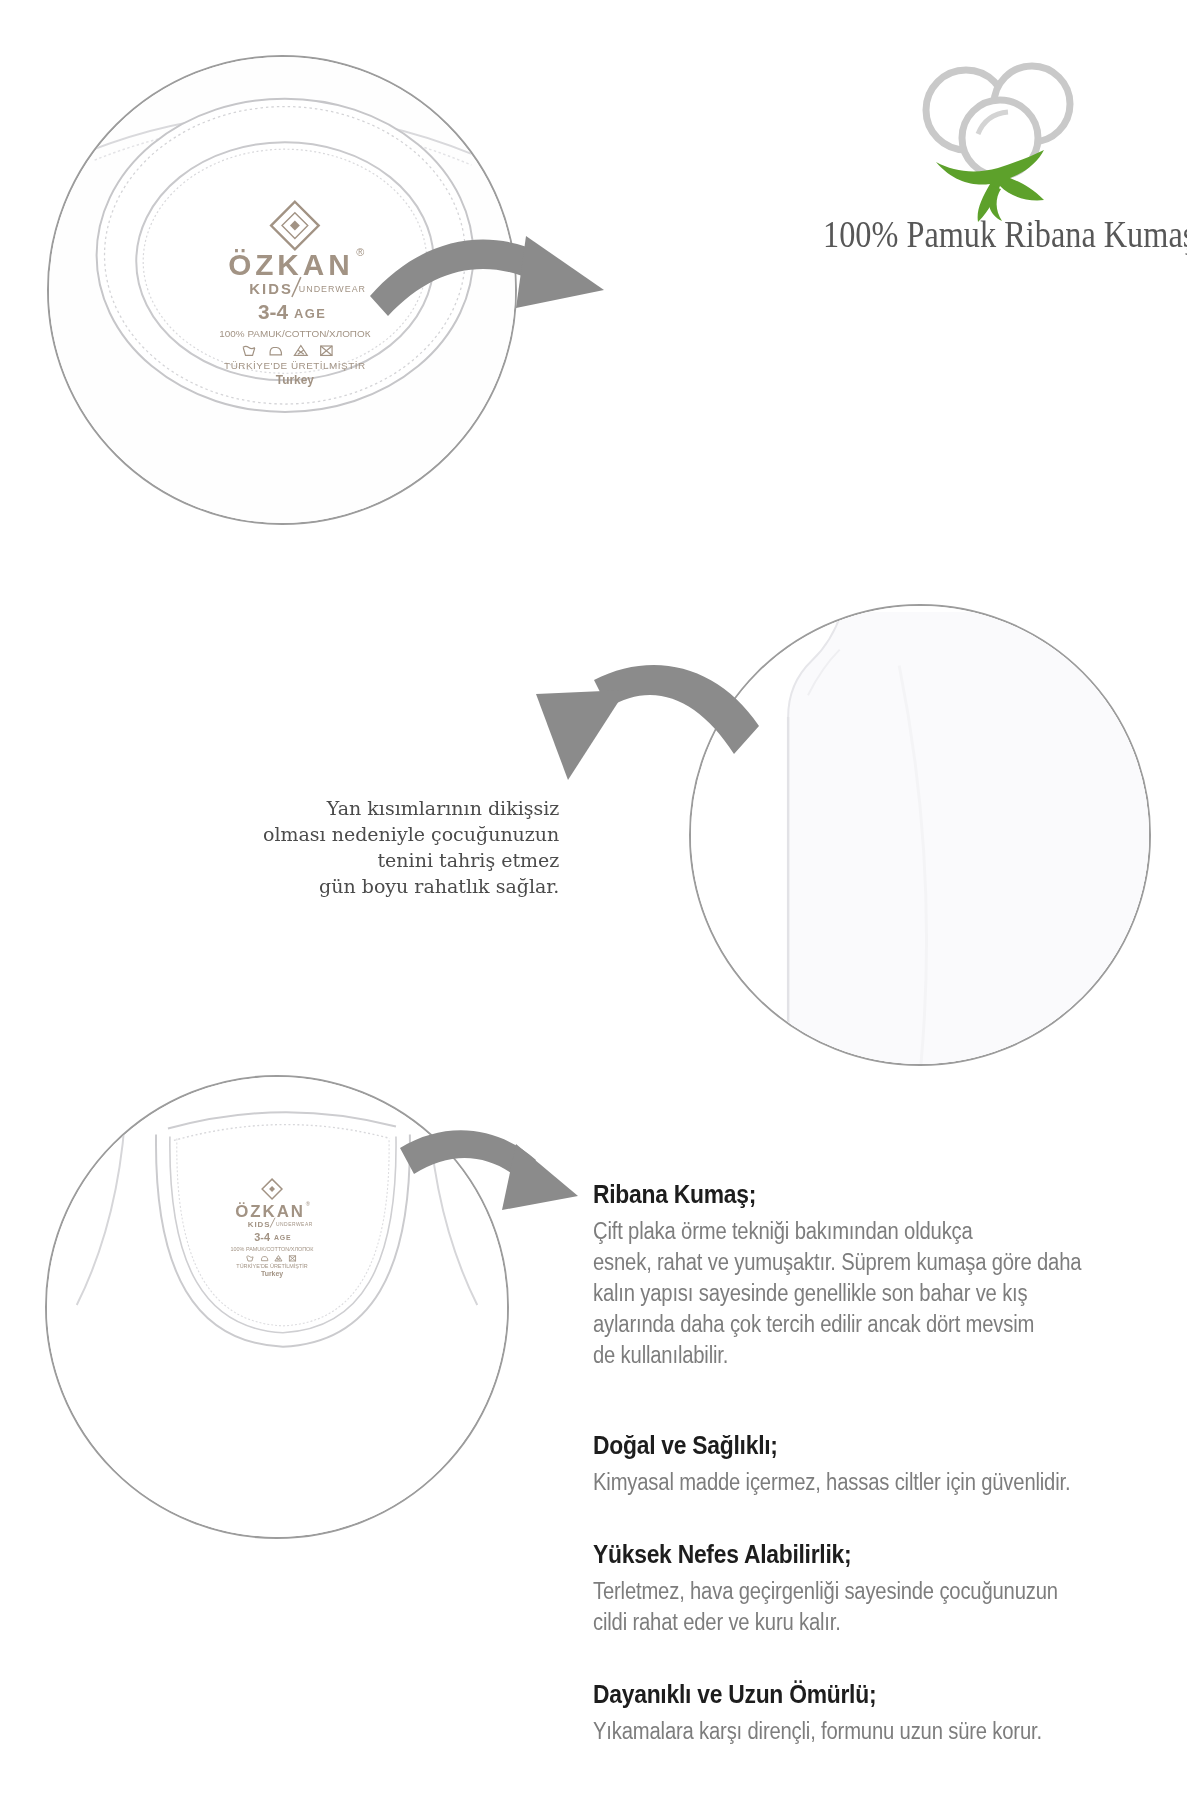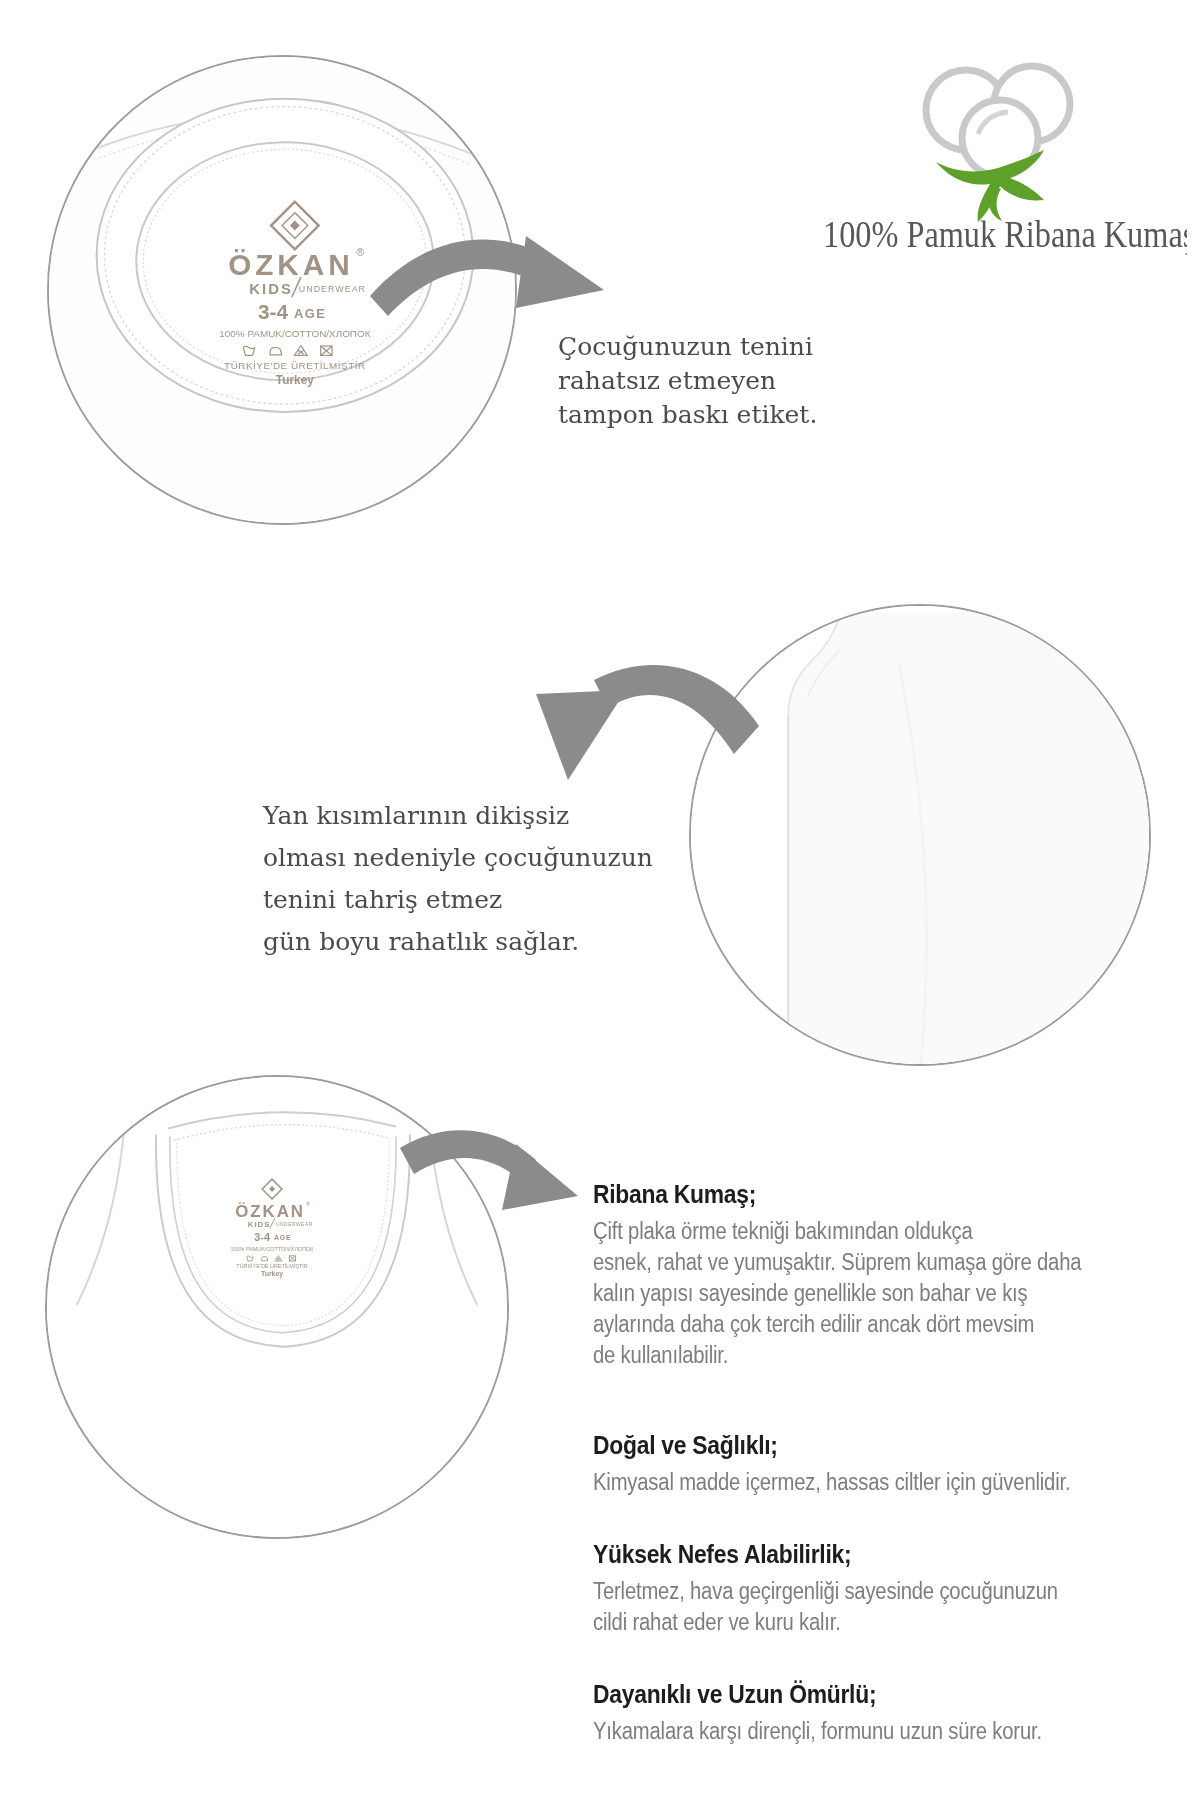--- a/index.html
+++ b/index.html
@@ -19,21 +19,21 @@
 
   
   .badge-icon{position:absolute;left:908px;top:42px;}
   .badge-title{position:absolute;left:823px;top:212px;white-space:nowrap;
                font-family:"Liberation Serif",serif;font-size:38px;color:#575757;
                transform:scaleX(0.85);transform-origin:0 0;letter-spacing:0px;}
 
   
   .note{position:absolute;font-family:"DejaVu Serif",serif;color:#4b4b4b;}
   .note-top{left:558px;top:330px;font-size:25px;line-height:34px;}
-  .note-mid{left:263px;top:795px;font-size:25px;line-height:42px;}
+  .note-mid{left:263px;top:795px;font-size:19px;line-height:26px;text-align:right;}
 
   
   .features{position:absolute;left:593px;top:1178px;width:660px;
             transform:scaleX(0.88);transform-origin:0 0;}
   .feature{margin:0 0 40px 0;}
   .feature.first{margin-bottom:58px;}
   .feature h3{margin:0 0 6px 0;font-size:26px;line-height:32px;font-weight:bold;
               color:#1d1d1d;letter-spacing:-0.3px;}
   .feature p{margin:0;font-size:23px;line-height:31px;color:#7d7d7d;letter-spacing:-0.2px;}
 
@@ -95,21 +95,20 @@
         <text class="lbl" x="248" y="330" font-size="12" font-weight="bold" text-anchor="middle">Turkey</text>
       </g>
     </svg>
   </div>
 
   <svg class="arrow" style="left:366px;top:224px;" width="240" height="110" viewBox="0 0 240 110">
     <path d="M 4,72 C 55,14 120,2 178,30 L 166,56 C 118,34 66,44 22,92 Z" fill="#8b8b8b"></path>
     <polygon points="160,12 238,66 150,84" fill="#8b8b8b"></polygon>
   </svg>
 
-  <div class="note note-top">Çocuğunuzun tenini<br>rahatsız etmeyen<br>tampon baskı etiket.</div>
 
   <svg class="badge-icon" width="180" height="180" viewBox="0 0 180 180">
     <circle cx="58" cy="68" r="40" fill="#ffffff" stroke="#c9c9c9" stroke-width="7"></circle>
     <circle cx="124" cy="62" r="38" fill="#ffffff" stroke="#c9c9c9" stroke-width="7"></circle>
     <circle cx="92" cy="96" r="38" fill="#ffffff" stroke="#c9c9c9" stroke-width="7"></circle>
     <path d="M70,92 Q78,72 100,70" stroke="#d4d4d4" stroke-width="5" fill="none"></path>
     <g fill="#5da12b">
       <path d="M90,126 C68,132 46,130 28,120 C46,141 66,144 82,142 C74,156 68,168 70,180 C82,168 88,154 92,144
                C102,154 118,160 136,158 C124,146 112,140 102,136 C118,130 130,120 136,108 C120,116 104,121 90,126 Z"></path>
       <path d="M84,144 C78,160 80,172 94,179 C87,168 87,156 93,147 Z"></path>

